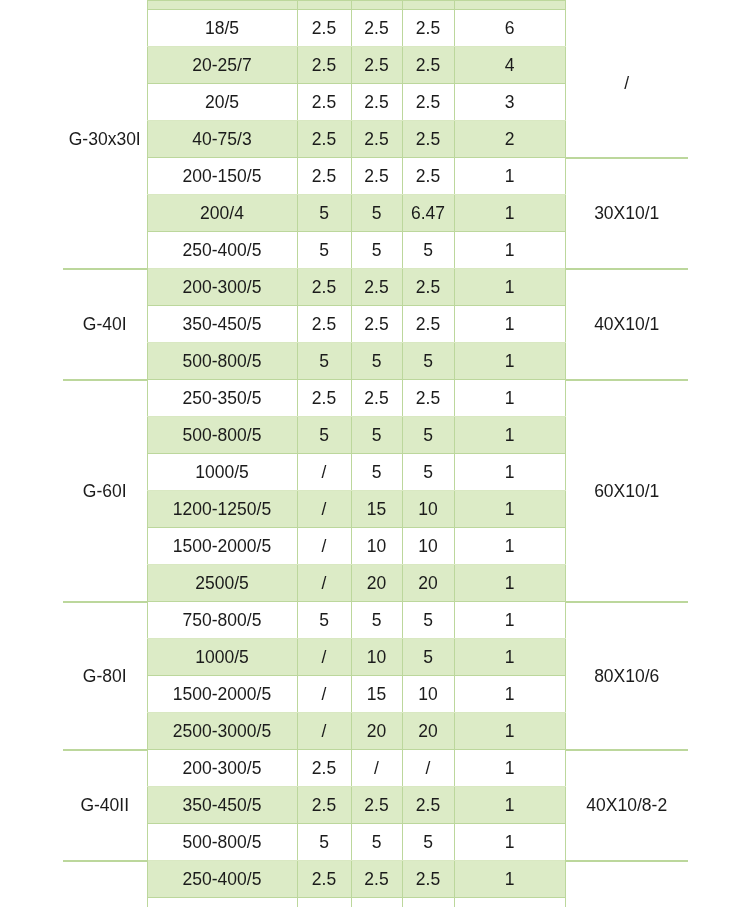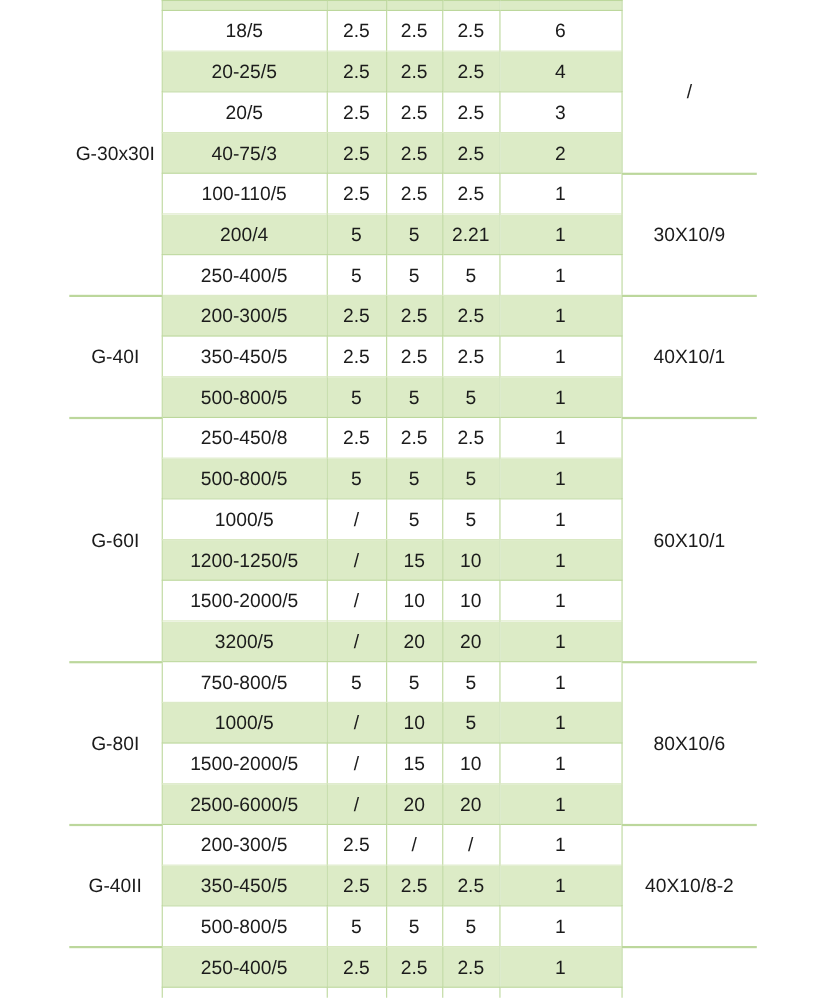--- a/index.html
+++ b/index.html
@@ -117,21 +117,21 @@
           <td class="grid">18/5</td>
           <td class="grid">2.5</td>
           <td class="grid">2.5</td>
           <td class="grid">2.5</td>
           <td class="grid">6</td>
           <td class="burden" rowspan="4">/</td>
           <td class="pad"></td>
         </tr>
         <tr class="shade">
           <td class="pad"></td>
-          <td class="grid">20-25/5</td>
+          <td class="grid">20-25/7</td>
           <td class="grid">2.5</td>
           <td class="grid">2.5</td>
           <td class="grid">2.5</td>
           <td class="grid">4</td>
           <td class="pad"></td>
         </tr>
         <tr class="plain">
           <td class="pad"></td>
           <td class="grid">20/5</td>
           <td class="grid">2.5</td>
@@ -144,34 +144,34 @@
           <td class="pad"></td>
           <td class="grid">40-75/3</td>
           <td class="grid">2.5</td>
           <td class="grid">2.5</td>
           <td class="grid">2.5</td>
           <td class="grid">2</td>
           <td class="pad"></td>
         </tr>
         <tr class="plain">
           <td class="pad"></td>
-          <td class="grid">100-110/5</td>
-          <td class="grid">2.5</td>
-          <td class="grid">2.5</td>
-          <td class="grid">2.5</td>
-          <td class="grid">1</td>
-          <td class="burden rule-top" rowspan="3">30X10/9</td>
+          <td class="grid">200-150/5</td>
+          <td class="grid">2.5</td>
+          <td class="grid">2.5</td>
+          <td class="grid">2.5</td>
+          <td class="grid">1</td>
+          <td class="burden rule-top" rowspan="3">30X10/1</td>
           <td class="pad"></td>
         </tr>
         <tr class="shade">
           <td class="pad"></td>
           <td class="grid">200/4</td>
           <td class="grid">5</td>
           <td class="grid">5</td>
-          <td class="grid">2.21</td>
+          <td class="grid">6.47</td>
           <td class="grid">1</td>
           <td class="pad"></td>
         </tr>
         <tr class="plain">
           <td class="pad"></td>
           <td class="grid">250-400/5</td>
           <td class="grid">5</td>
           <td class="grid">5</td>
           <td class="grid">5</td>
           <td class="grid">1</td>
@@ -202,21 +202,21 @@
           <td class="grid">500-800/5</td>
           <td class="grid">5</td>
           <td class="grid">5</td>
           <td class="grid">5</td>
           <td class="grid">1</td>
           <td class="pad"></td>
         </tr>
         <tr class="plain">
           <td class="pad"></td>
           <td class="model rule-top" rowspan="6">G-60I</td>
-          <td class="grid">250-450/8</td>
+          <td class="grid">250-350/5</td>
           <td class="grid">2.5</td>
           <td class="grid">2.5</td>
           <td class="grid">2.5</td>
           <td class="grid">1</td>
           <td class="burden rule-top" rowspan="6">60X10/1</td>
           <td class="pad"></td>
         </tr>
         <tr class="shade">
           <td class="pad"></td>
           <td class="grid">500-800/5</td>
@@ -248,21 +248,21 @@
           <td class="pad"></td>
           <td class="grid">1500-2000/5</td>
           <td class="grid">/</td>
           <td class="grid">10</td>
           <td class="grid">10</td>
           <td class="grid">1</td>
           <td class="pad"></td>
         </tr>
         <tr class="shade">
           <td class="pad"></td>
-          <td class="grid">3200/5</td>
+          <td class="grid">2500/5</td>
           <td class="grid">/</td>
           <td class="grid">20</td>
           <td class="grid">20</td>
           <td class="grid">1</td>
           <td class="pad"></td>
         </tr>
         <tr class="plain">
           <td class="pad"></td>
           <td class="model rule-top" rowspan="4">G-80I</td>
           <td class="grid">750-800/5</td>
@@ -286,21 +286,21 @@
           <td class="pad"></td>
           <td class="grid">1500-2000/5</td>
           <td class="grid">/</td>
           <td class="grid">15</td>
           <td class="grid">10</td>
           <td class="grid">1</td>
           <td class="pad"></td>
         </tr>
         <tr class="shade">
           <td class="pad"></td>
-          <td class="grid">2500-6000/5</td>
+          <td class="grid">2500-3000/5</td>
           <td class="grid">/</td>
           <td class="grid">20</td>
           <td class="grid">20</td>
           <td class="grid">1</td>
           <td class="pad"></td>
         </tr>
         <tr class="plain">
           <td class="pad"></td>
           <td class="model rule-top" rowspan="3">G-40II</td>
           <td class="grid">200-300/5</td>

